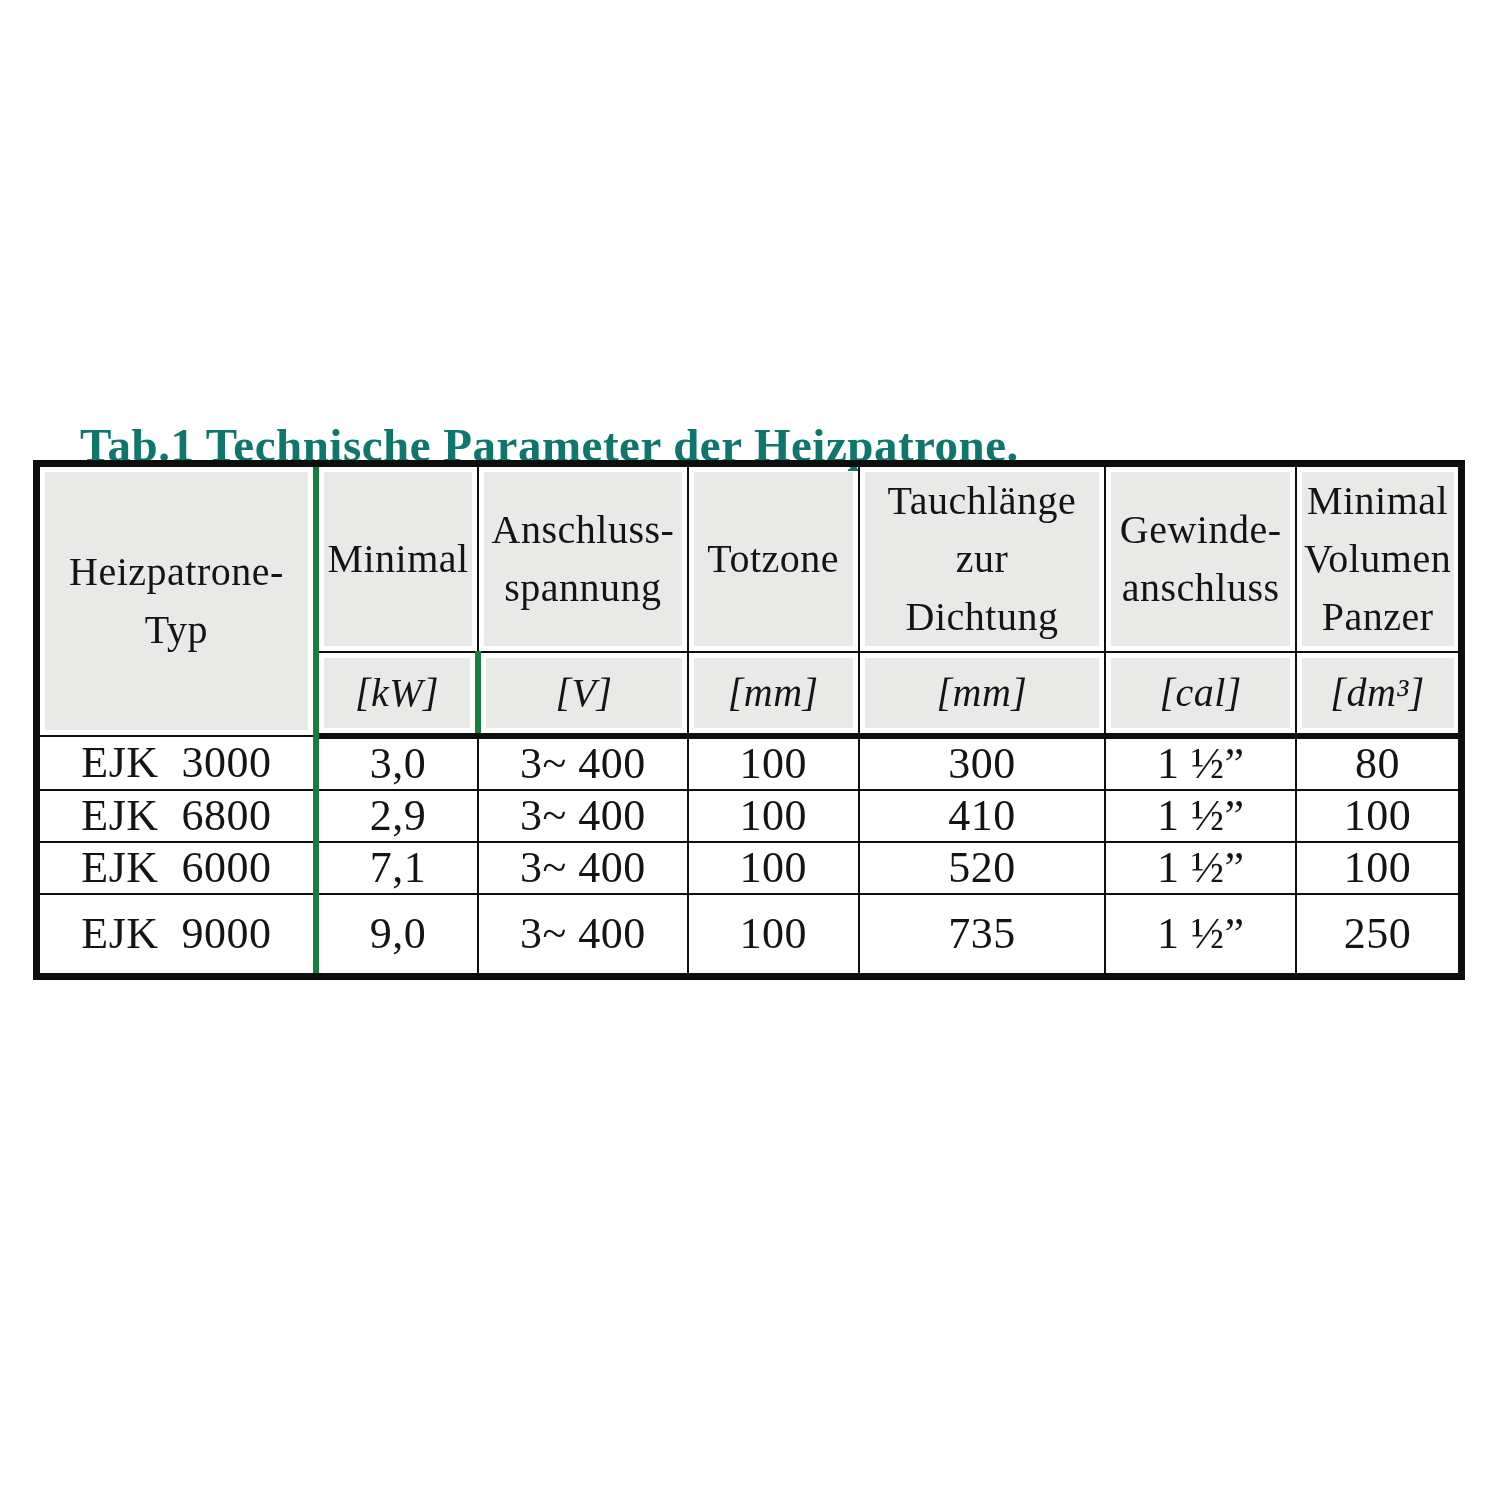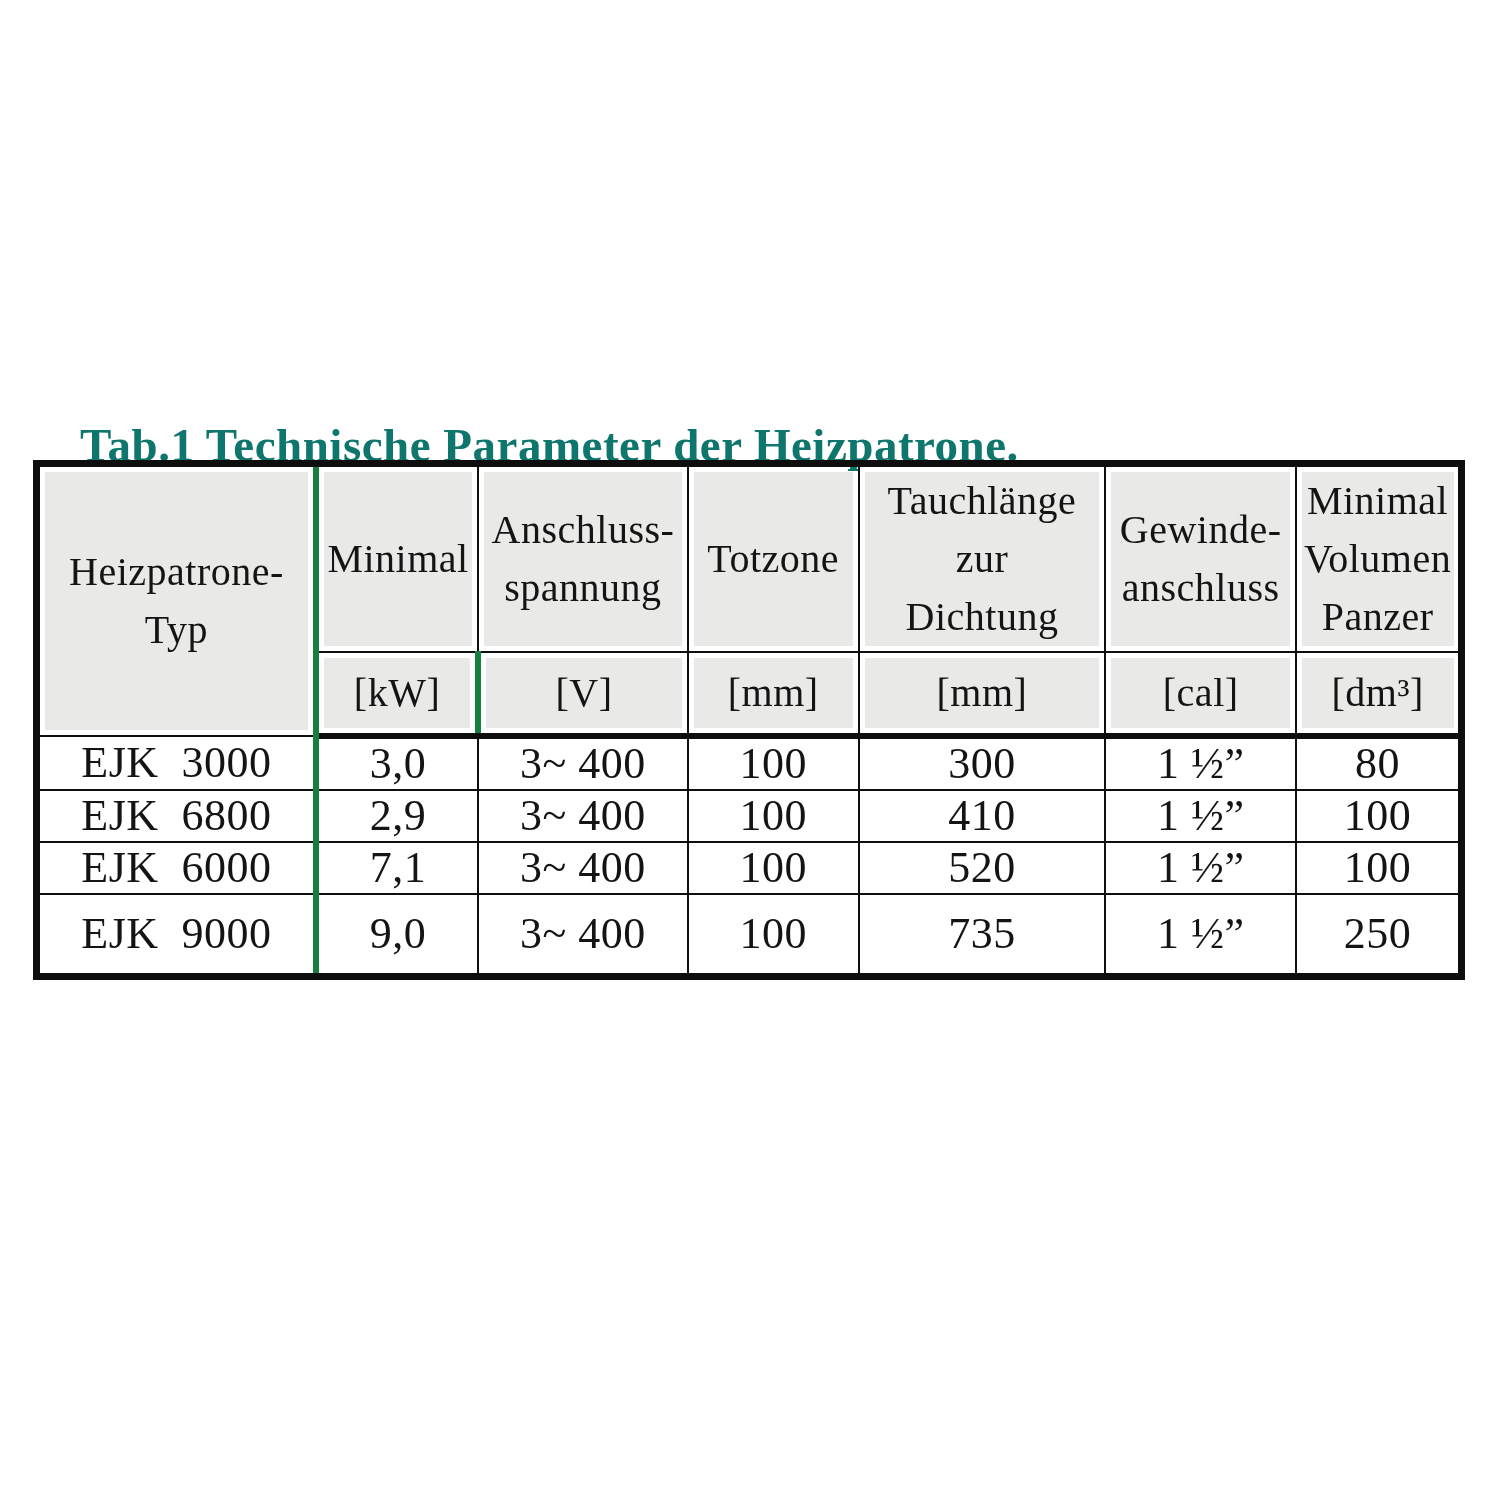--- a/index.html
+++ b/index.html
@@ -45,21 +45,21 @@
   
   tr.hdr-main th, tr.hdr-units th {
     background: #e9e9e7;
     background-clip: content-box;
     padding: 5px;
     font-size: 40px;
     line-height: 1.45;
     letter-spacing: 0.5px;
   }
   tr.hdr-main th { height: 150px; }
-  tr.hdr-units th { height: 70px; border-bottom: 6px solid #0e0e0e; }
+  tr.hdr-units th { height: 70px; border-bottom: 6px solid #0e0e0e; font-style: italic; }
   th.col-typ {
     border-bottom: 6px solid #0e0e0e;
   }
   
   table.params th:first-child, table.params td:first-child {
     border-right: 6px solid #15803d;
   }
   tr.data td {
     font-size: 44px;
     line-height: 1.05;

